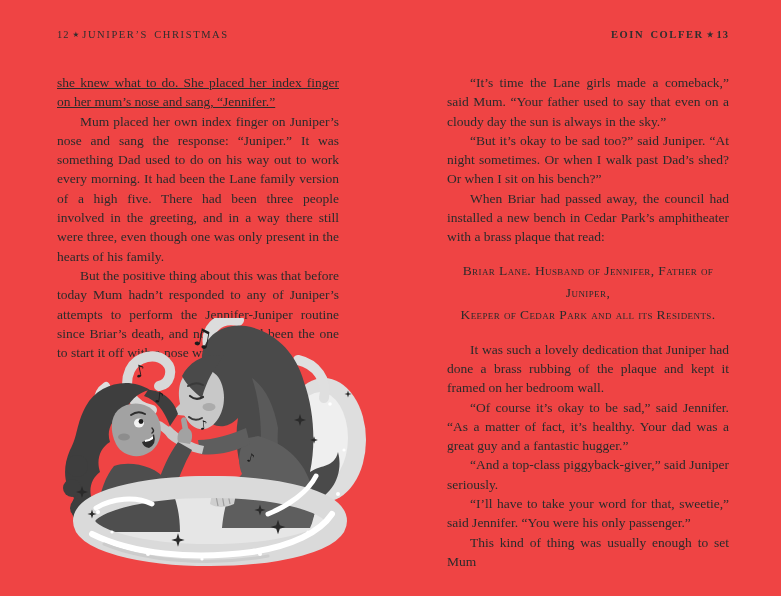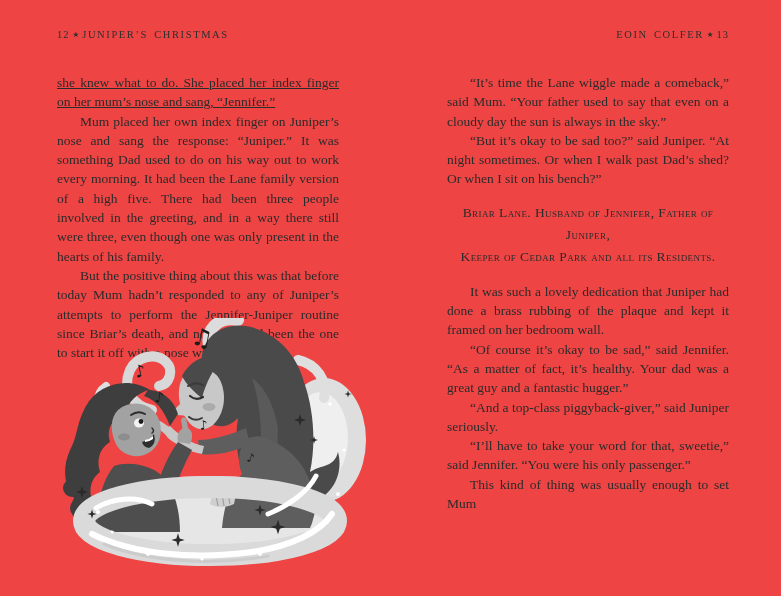--- a/index.html
+++ b/index.html
@@ -13,21 +13,21 @@
   .page.left{left:0;width:390px;}
   .page.right{left:390px;width:391px;}
 
   .running-head{
     position:absolute;top:29px;left:57px;width:282px;
     font-size:10.5px;letter-spacing:1.6px;word-spacing:2px;
     color:#2e2e2e;white-space:nowrap;
   }
   .running-head .star{font-size:7.5px;vertical-align:1.5px;padding:0 3px;letter-spacing:0;}
   .running-head .folio{letter-spacing:1px;}
-  .page.right .running-head{text-align:right;}
+  .page.right .running-head{text-align:right;font-weight:bold;}
 
   .text-block{
     position:absolute;top:73px;left:57px;width:282px;
     font-size:13.5px;line-height:19.3px;text-align:justify;
     color:#2b2b2b;
   }
   .text-block p{margin:0;text-indent:1.7em;}
   .text-block p.no-indent{text-indent:0;text-decoration:underline;}
 
   .plaque{
@@ -155,22 +155,23 @@
       </g>
     </svg>
   </section>
 
   <section class="page right">
     <header class="running-head">
       <span>EOIN COLFER</span><span class="star">★</span><span class="folio">13</span>
     </header>
 
     <div class="text-block">
-      <p>“It’s time the Lane wiggle made a comeback,” said Mum. “Your father used to say that even on a cloudy day the sun is always in the sky.”</p>
+      <p>“It’s time the Lane girls made a comeback,” said Mum. “Your father used to say that even on a cloudy day the sun is always in the sky.”</p>
       <p>“But it’s okay to be sad too?” said Juniper. “At night sometimes. Or when I walk past Dad’s shed? Or when I sit on his bench?”</p>
+      <p>When Briar had passed away, the council had installed a new bench in Cedar Park’s amphitheater with a brass plaque that read:</p>
 
       <div class="plaque">
         <div>Briar Lane. Husband of Jennifer, Father of Juniper,</div>
         <div>Keeper of Cedar Park and all its Residents.</div>
       </div>
 
       <p>It was such a lovely dedication that Juniper had done a brass rubbing of the plaque and kept it framed on her bedroom wall.</p>
       <p>“Of course it’s okay to be sad,” said Jennifer. “As a matter of fact, it’s healthy. Your dad was a great guy and a fantastic hugger.”</p>
       <p>“And a top-class piggyback-giver,” said Juniper seriously.</p>
       <p>“I’ll have to take your word for that, sweetie,” said Jennifer. “You were his only passenger.”</p>

